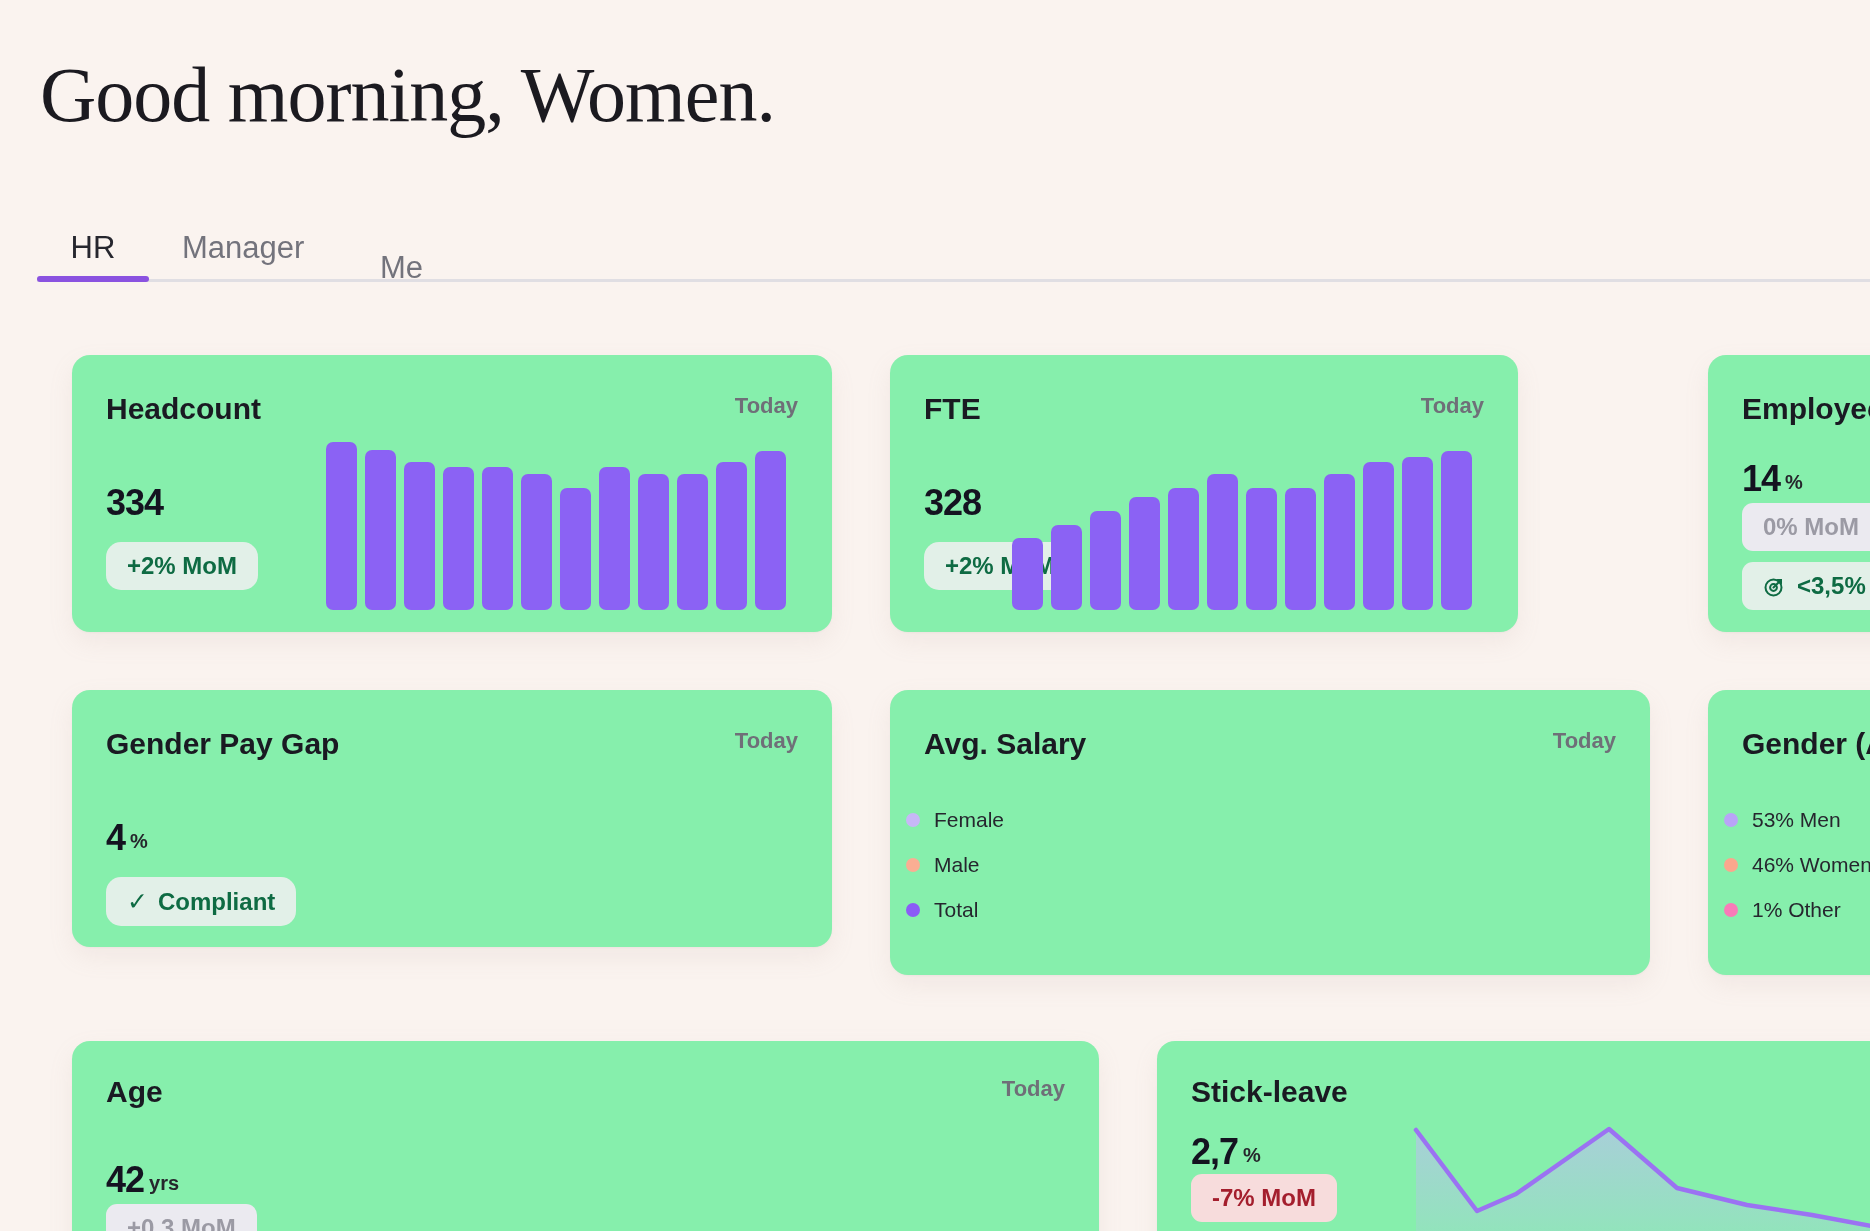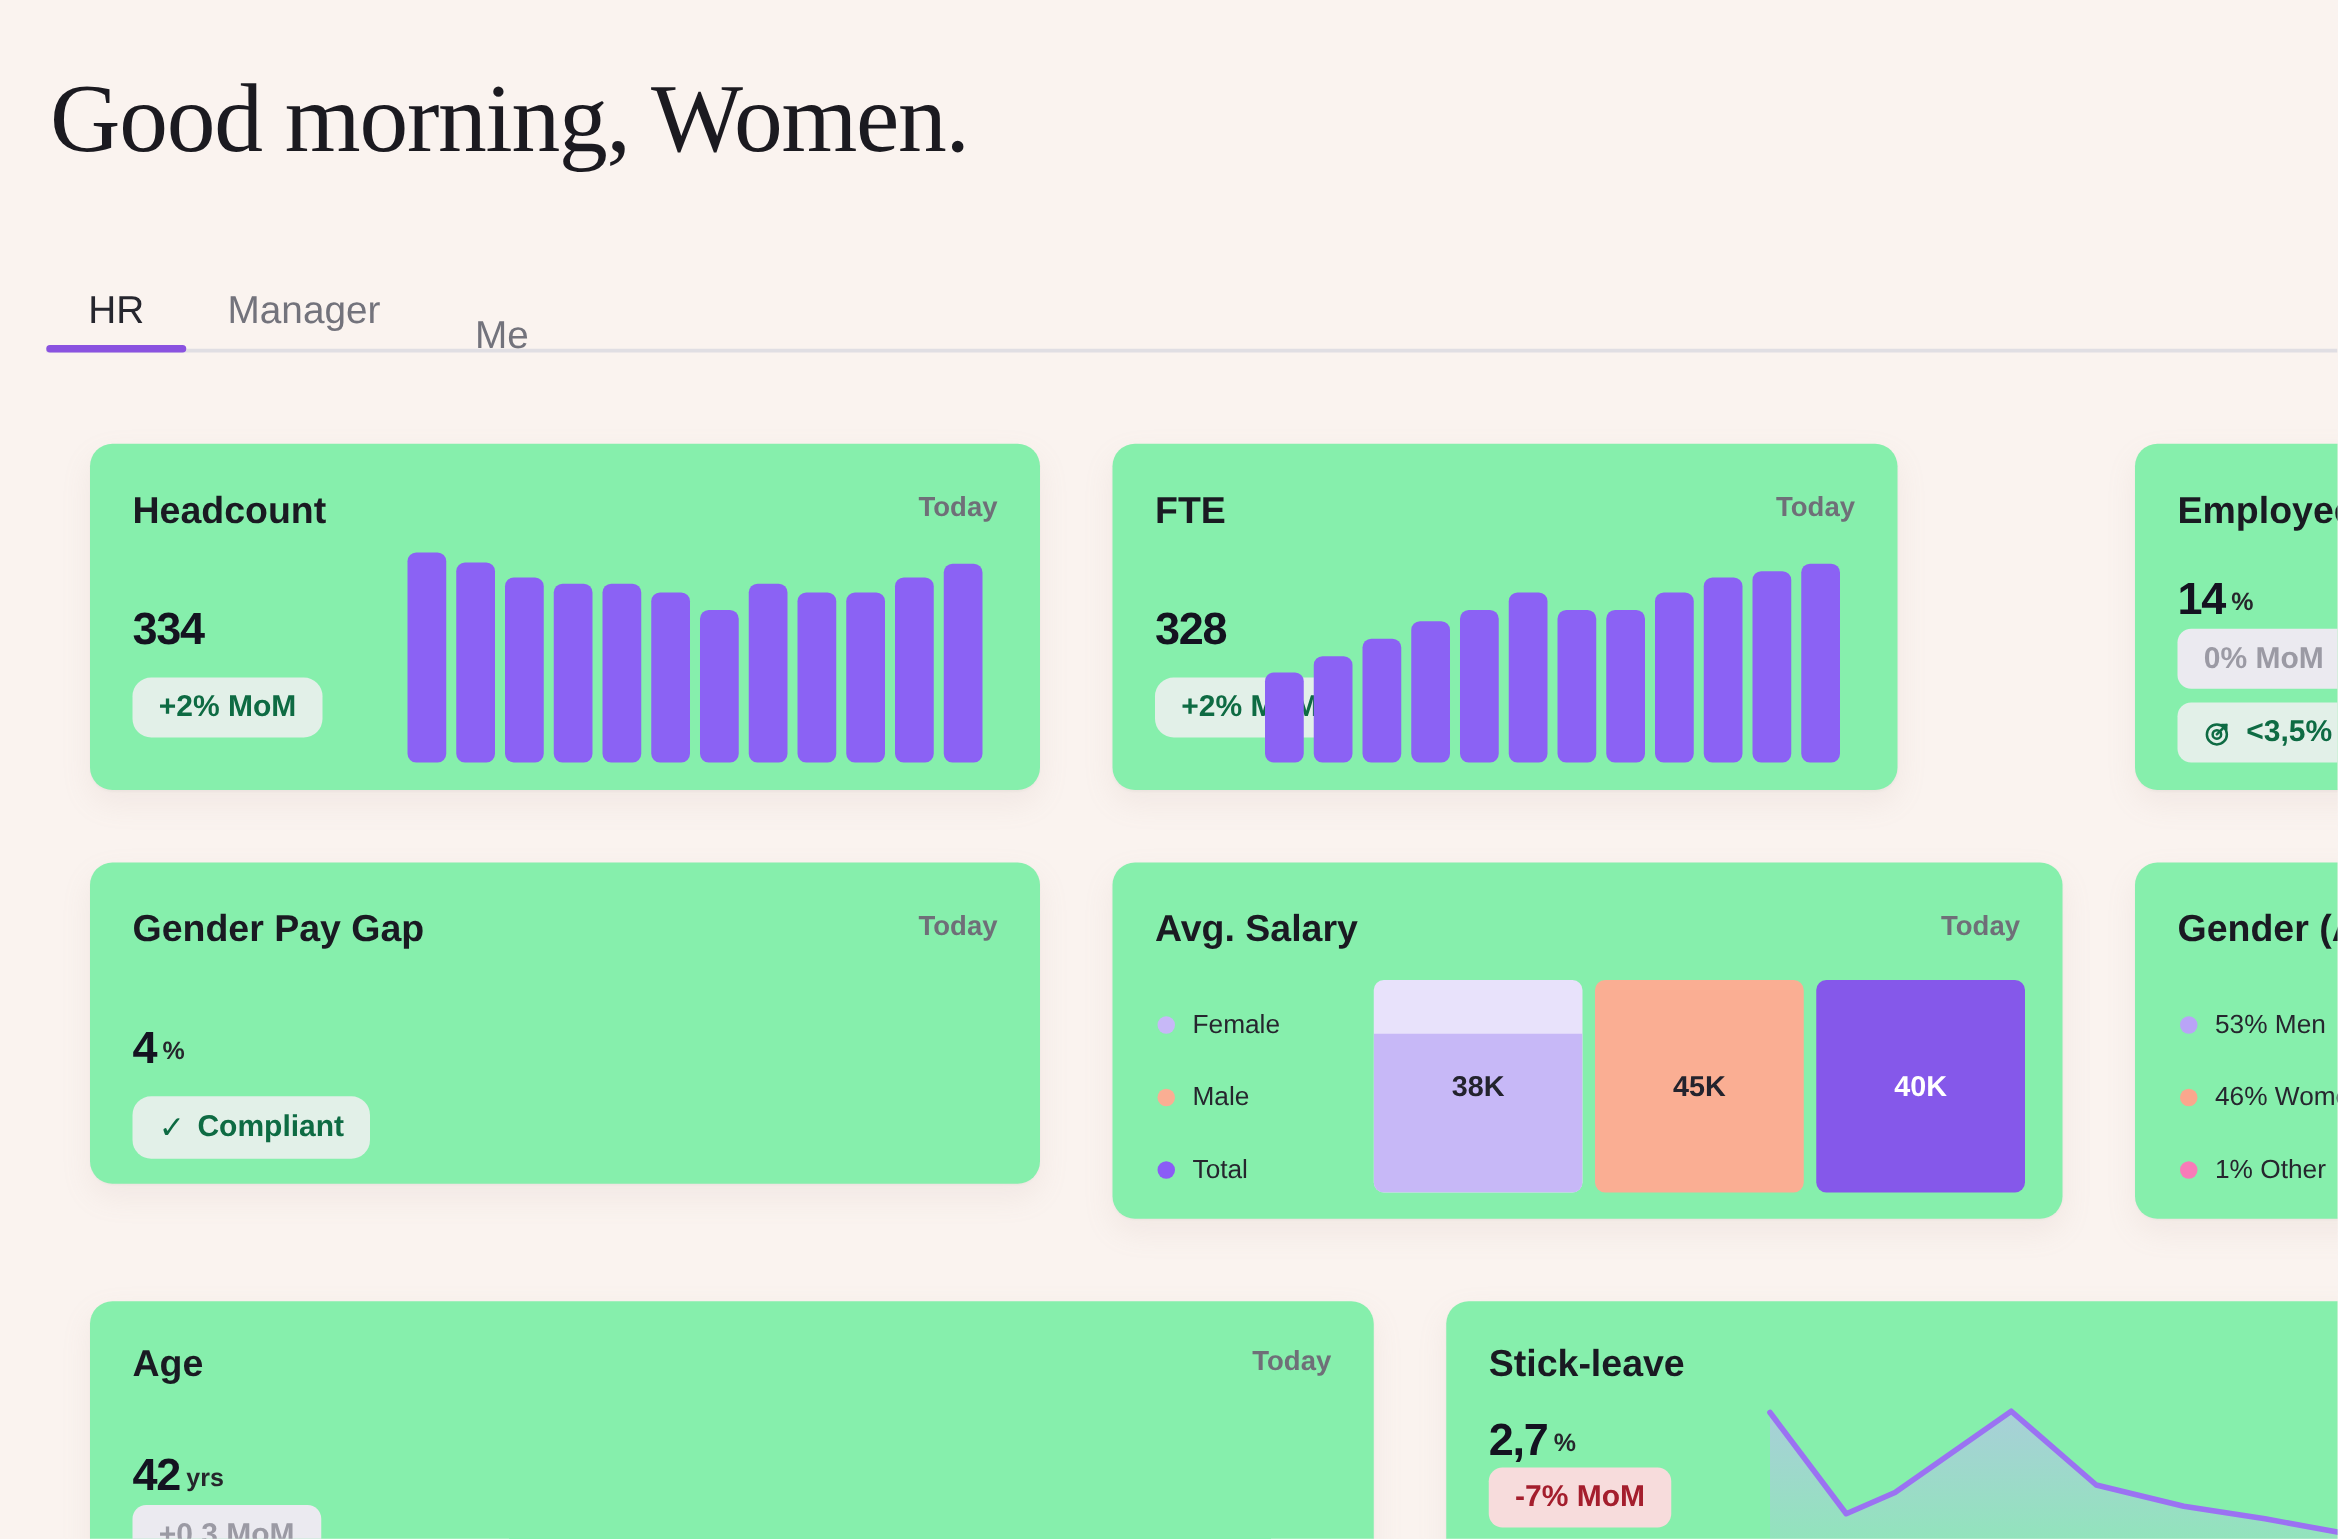--- a/index.html
+++ b/index.html
@@ -52,21 +52,21 @@
   .badge-col { display:flex; flex-direction:column; gap:11px; margin-top:6px; }
   .badge-age { margin-top:6px; }
   .badge-stick { margin-top:4px; }
   .check { font-size:25px; font-weight:400; }
 
   
   .minibars { position:absolute; right:46px; bottom:22px; display:flex; align-items:flex-end; gap:8px; height:170px; }
   .minibar { width:31px; border-radius:7px; }
 
   
-  .legend { position:absolute; left:36px; top:118px; display:flex; flex-direction:column; gap:34px; }
+  .legend { position:absolute; left:16px; top:118px; display:flex; flex-direction:column; gap:21px; }
   .legend-row { display:flex; align-items:center; gap:14px; }
   .legend-dot { width:14px; height:14px; border-radius:50%; flex:0 0 auto; }
   .legend-label { font-size:21px; color:#26262E; }
 
   
   .salary-bars { position:absolute; right:30px; top:94px; display:flex; gap:10px; }
   .salary-bar { position:relative; width:167px; height:170px; border-radius:8px; overflow:hidden; }
   .salary-fill { position:absolute; left:0; right:0; bottom:0; }
   .salary-label { position:absolute; inset:0; display:flex; align-items:center; justify-content:center; font-size:23px; font-weight:700; }
 
@@ -201,32 +201,20 @@
           <span class="legend-dot" style="background: rgb(199, 184, 247);"></span>
           <span class="legend-label">Female</span>
         </div>
         <div class="legend-row">
           <span class="legend-dot" style="background: rgb(250, 174, 147);"></span>
           <span class="legend-label">Male</span>
         </div>
         <div class="legend-row">
           <span class="legend-dot" style="background: rgb(139, 92, 246);"></span>
           <span class="legend-label">Total</span>
-        </div>
-      </div>
-    <div class="salary-bars">
-        <div class="salary-bar" style="background: rgb(232, 226, 251);">
-          <div class="salary-fill" style="height: 75%; background: rgb(199, 184, 247);"></div>
-          <span class="salary-label" style="color: rgb(35, 35, 45);">38K</span>
-        </div>
-        <div class="salary-bar" style="background: rgb(250, 174, 147);">
-          <span class="salary-label" style="color: rgb(35, 35, 45);">45K</span>
-        </div>
-        <div class="salary-bar" style="background: rgb(133, 88, 234);">
-          <span class="salary-label" style="color: rgb(255, 255, 255);">40K</span>
         </div>
       </div>
   </div>
 </div>
 
 <div class="card" style="left:1708px; top:690px; width:760px; height:285px;">
   <div class="card-inner">
     <div class="card-head">
       <div class="card-title">Gender (A</div>
     </div>

